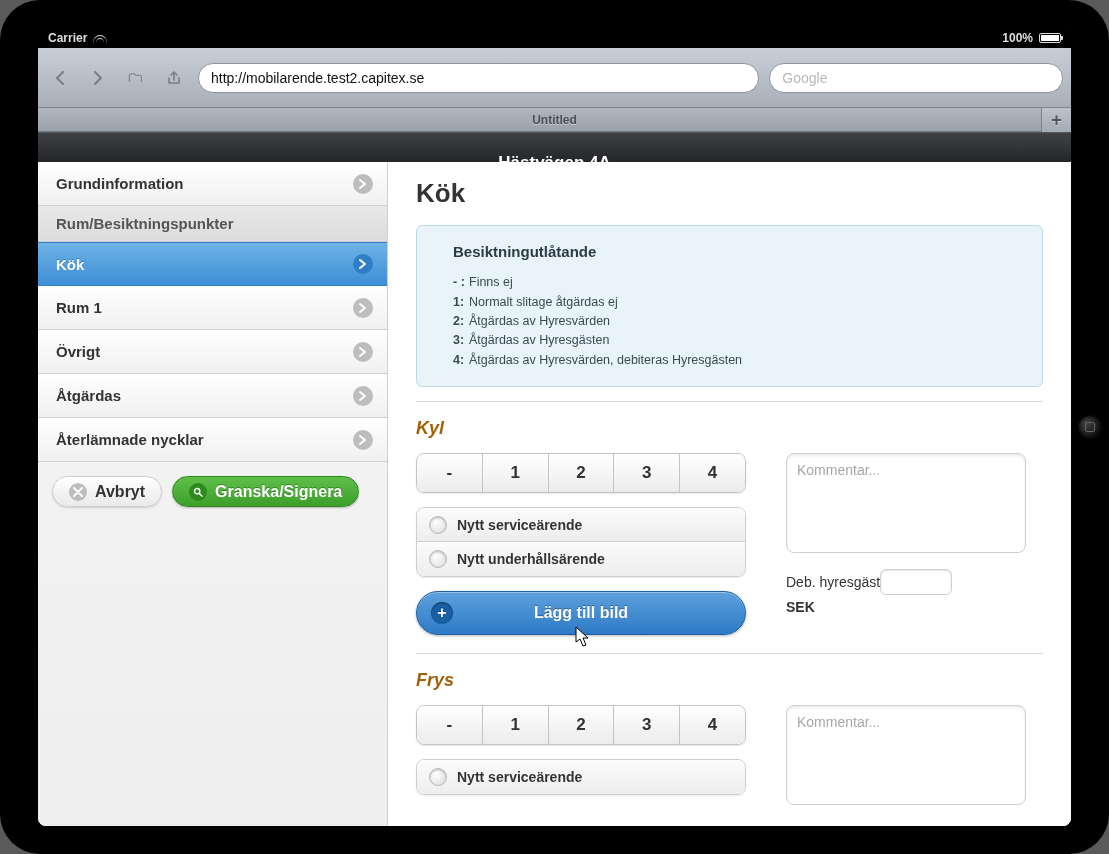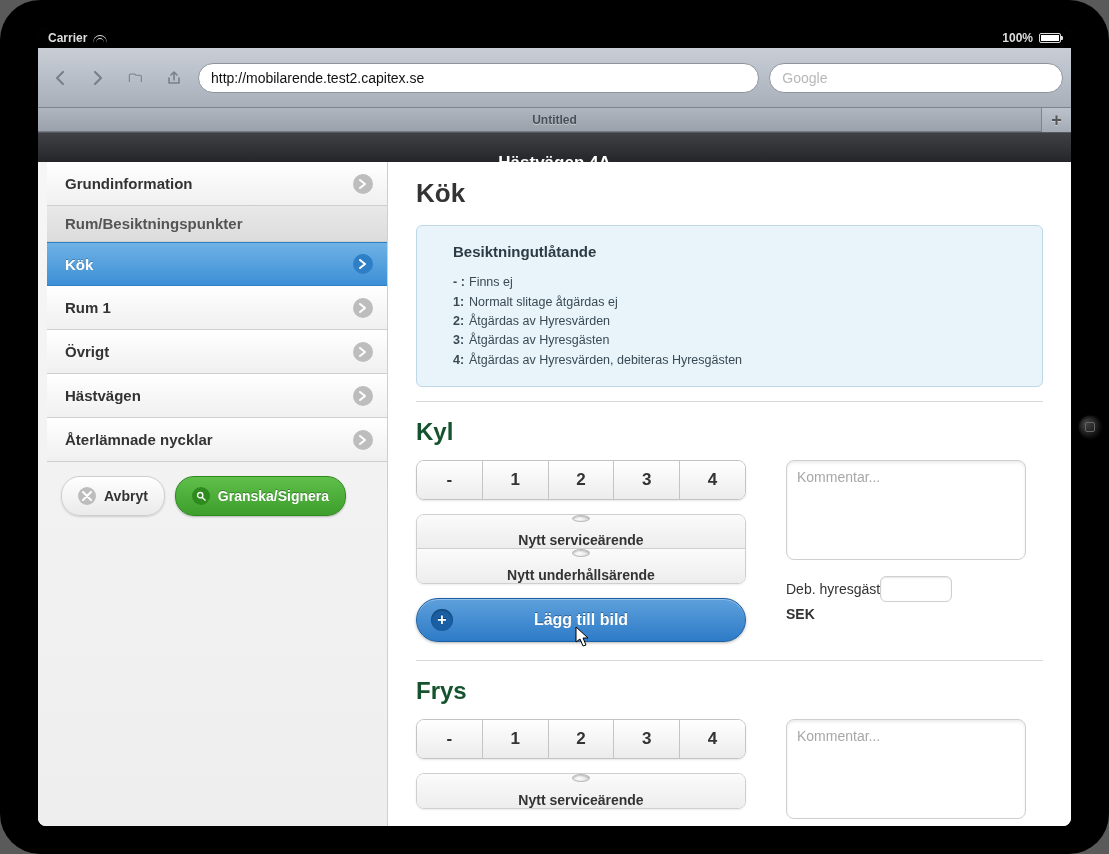--- a/index.html
+++ b/index.html
@@ -89,21 +89,21 @@
   
   .content{
     position:absolute;left:0;right:0;top:134px;bottom:0;background:#f8f8f8;
     display:flex;overflow:hidden;
   }
 
   
   .sidebar{
     width:350px;flex:none;background:linear-gradient(#f6f6f6,#eeeeee);
     border-right:1px solid #cfcfcf;
-    display:flex;flex-direction:column;padding-left:9px;
+    display:flex;flex-direction:column;
   }
   .side-item{
     height:44px;display:flex;align-items:center;justify-content:space-between;
     padding:0 14px 0 18px;border-bottom:1px solid #cfcfcf;
     font-size:15px;font-weight:700;color:#333;
     background:linear-gradient(#ffffff,#f0f0f0);
   }
   .side-item .chev{width:20px;height:20px;border-radius:50%;background:#bdbdbd;display:flex;align-items:center;justify-content:center;}
   .side-item .chev svg{width:8px;height:10px;color:#fff;}
   .side-item.sub{background:linear-gradient(#e8e8e8,#dcdcdc);font-weight:700;color:#555;height:36px;}
@@ -111,22 +111,22 @@
     background:linear-gradient(#6fb2e5,#3d8fd6);color:#fff;text-shadow:0 -1px 0 rgba(0,0,0,.25);
     border-top:1px solid #2f7fc7;border-bottom:1px solid #2f7fc7;
   }
   .side-item.active .chev{background:#2f7fc7;}
   .side-item.indent{padding-left:18px;}
 
   .side-actions{
     padding:14px;display:flex;gap:10px;align-items:center;
   }
   .btn{
-    height:40px;border-radius:19px;display:flex;align-items:center;gap:8px;
-    padding:0 16px;font-size:14px;font-weight:700;cursor:pointer;border:1px solid;text-align:center;
+    height:31px;border-radius:19px;display:flex;align-items:center;gap:8px;
+    padding:0 16px;font-size:16px;font-weight:700;cursor:pointer;border:1px solid;text-align:center;
   }
   .btn-default{
     background:linear-gradient(#ffffff,#eaeaea);border-color:#cfcfcf;color:#333;
     box-shadow:0 1px 2px rgba(0,0,0,.15);
   }
   .btn-green{
     background:linear-gradient(#5fbf4a,#3e9e2c);border-color:#2f8a1e;color:#fff;
     text-shadow:0 -1px 0 rgba(0,0,0,.3);box-shadow:0 1px 2px rgba(0,0,0,.25);
   }
   .icon-circle{width:18px;height:18px;border-radius:50%;display:flex;align-items:center;justify-content:center;}
@@ -142,21 +142,21 @@
   .info-box{
     background:#e8f3fa;border:1px solid #bed8e8;border-radius:6px;
     padding:14px 36px 16px;color:#3a4a54;font-size:12.5px;line-height:1.55;
     margin-bottom:14px;
   }
   .info-box h3{font-size:15px;font-weight:700;margin-bottom:10px;color:#2e3b44;}
   .info-box .row{display:flex;}
   .info-box b{width:16px;flex:none;}
   hr.sep{border:none;border-top:1px solid #d8d8d8;margin:4px 0 16px;}
 
-  .section h2{font-size:24px;font-weight:700;color:#14532d;margin:10px 0 14px;}
+  .section h2{font-size:18px;font-weight:700;color:#a16207;margin:10px 0 14px;font-style:italic;}
   .section-body{display:flex;gap:40px;align-items:flex-start;margin-bottom:18px;}
   .left-col{flex:none;width:330px;}
   .right-col{flex:1;}
 
   .seg{
     display:flex;border-radius:8px;overflow:hidden;border:1px solid #c4c4c4;
     margin-bottom:14px;box-shadow:0 1px 2px rgba(0,0,0,.1);
   }
   .seg button{
     flex:1;height:38px;border:none;border-right:1px solid #c4c4c4;
@@ -165,21 +165,21 @@
   }
   .seg button:last-child{border-right:none;}
 
   .radio-list{
     border:1px solid #cfcfcf;border-radius:8px;overflow:hidden;margin-bottom:14px;
     box-shadow:0 1px 2px rgba(0,0,0,.08);
   }
   .radio-item{
     height:34px;display:flex;align-items:center;gap:10px;padding:0 12px;
     background:linear-gradient(#fbfbfb,#ededed);font-size:14px;font-weight:700;color:#333;
-    border-bottom:1px solid #cfcfcf;cursor:pointer;flex-direction:column;
+    border-bottom:1px solid #cfcfcf;cursor:pointer;
   }
   .radio-item:last-child{border-bottom:none;}
   .radio-dot{
     width:18px;height:18px;border-radius:50%;border:1px solid #b9b9b9;
     background:radial-gradient(circle at 35% 30%, #fff, #dcdcdc);
     box-shadow:inset 0 1px 2px rgba(0,0,0,.25);
   }
 
   .btn-blue{
     width:100%;height:44px;border-radius:22px;border:1px solid #1a5fa3;
@@ -297,21 +297,21 @@
         </div>
         <div class="side-item indent">
           <span>Övrigt</span>
           <span class="chev">
               <svg viewBox="0 0 8 10">
                 <path d="M1 1l5 4-5 4" fill="none" stroke="currentColor" stroke-width="2" stroke-linecap="round" stroke-linejoin="round"></path>
               </svg>
             </span>
         </div>
         <div class="side-item">
-          <span>Hästvägen</span>
+          <span>Åtgärdas</span>
           <span class="chev">
               <svg viewBox="0 0 8 10">
                 <path d="M1 1l5 4-5 4" fill="none" stroke="currentColor" stroke-width="2" stroke-linecap="round" stroke-linejoin="round"></path>
               </svg>
             </span>
         </div>
         <div class="side-item">
           <span>Återlämnade nycklar</span>
           <span class="chev">
               <svg viewBox="0 0 8 10">

